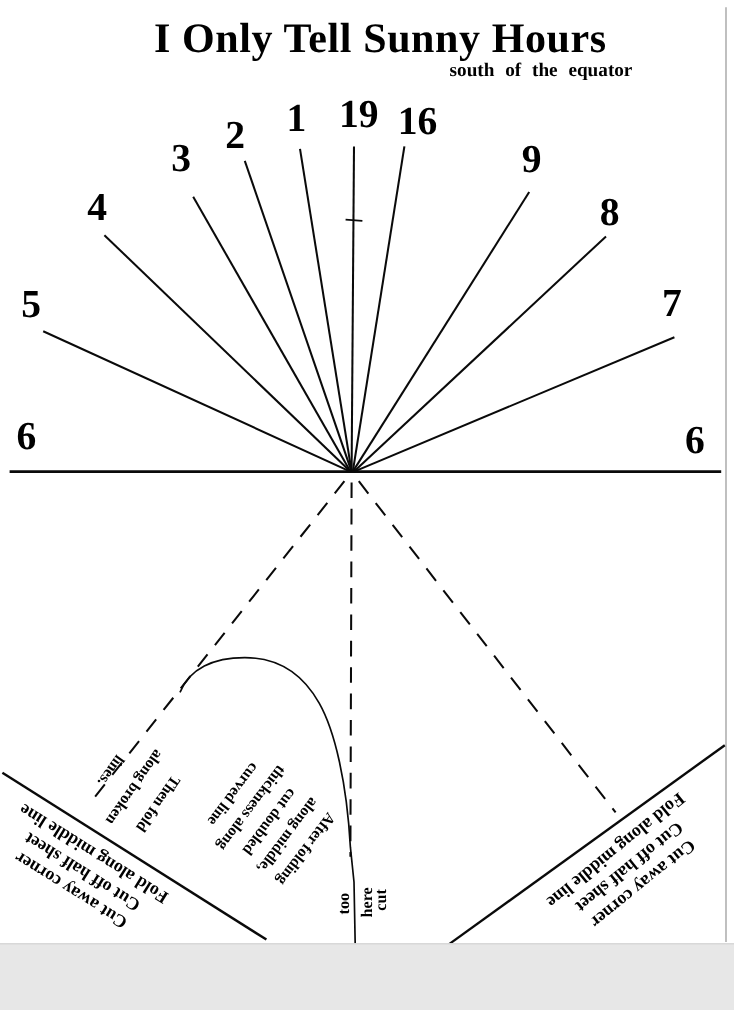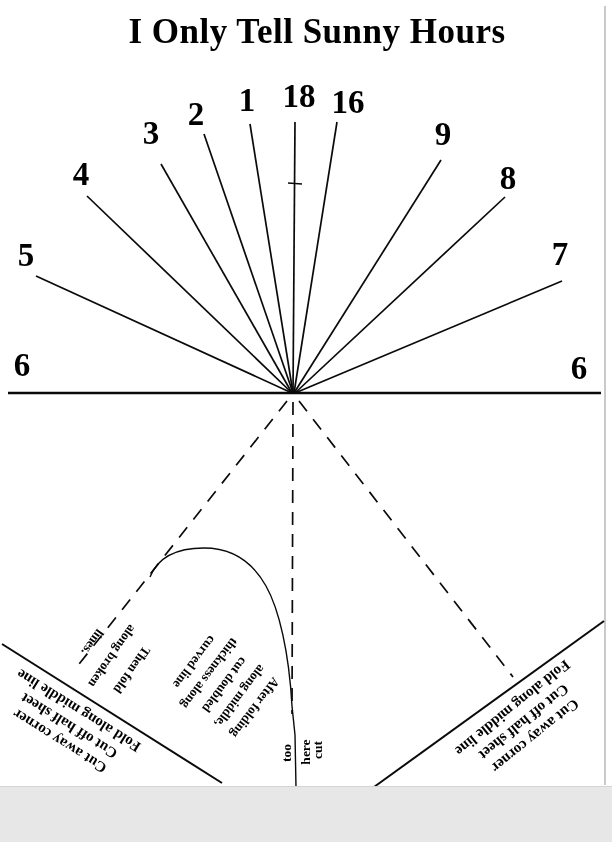--- a/index.html
+++ b/index.html
@@ -84,22 +84,23 @@
     <line x1="293" y1="402" x2="292" y2="714" stroke="#0a0a0a" stroke-width="1.7" stroke-dasharray="13 9"></line>
     <line x1="299" y1="401" x2="513" y2="677" stroke="#0a0a0a" stroke-width="1.7" stroke-dasharray="13 10"></line>
 
     <path d="M150,577 C158,557 178,548 204,548 C231,548 252,561 266,586 C279,609 289,652 292,706 L295,735 L296,787" fill="none" stroke="#0a0a0a" stroke-width="1.4"></path>
 
     <line x1="2" y1="644" x2="222" y2="783" stroke="#0a0a0a" stroke-width="2"></line>
     <line x1="374" y1="787" x2="604" y2="621" stroke="#0a0a0a" stroke-width="2"></line>
   </svg>
 
   <div class="title">I Only Tell Sunny Hours</div>
+  <div class="subtitle">south of the equator</div>
 
-  <span class="hour h12">18</span>
+  <span class="hour h12">19</span>
   <span class="hour h1">1</span>
   <span class="hour h11">16</span>
   <span class="hour h2">2</span>
   <span class="hour h3">3</span>
   <span class="hour h9">9</span>
   <span class="hour h4">4</span>
   <span class="hour h8">8</span>
   <span class="hour h5">5</span>
   <span class="hour h7">7</span>
   <span class="hour h6l">6</span>

